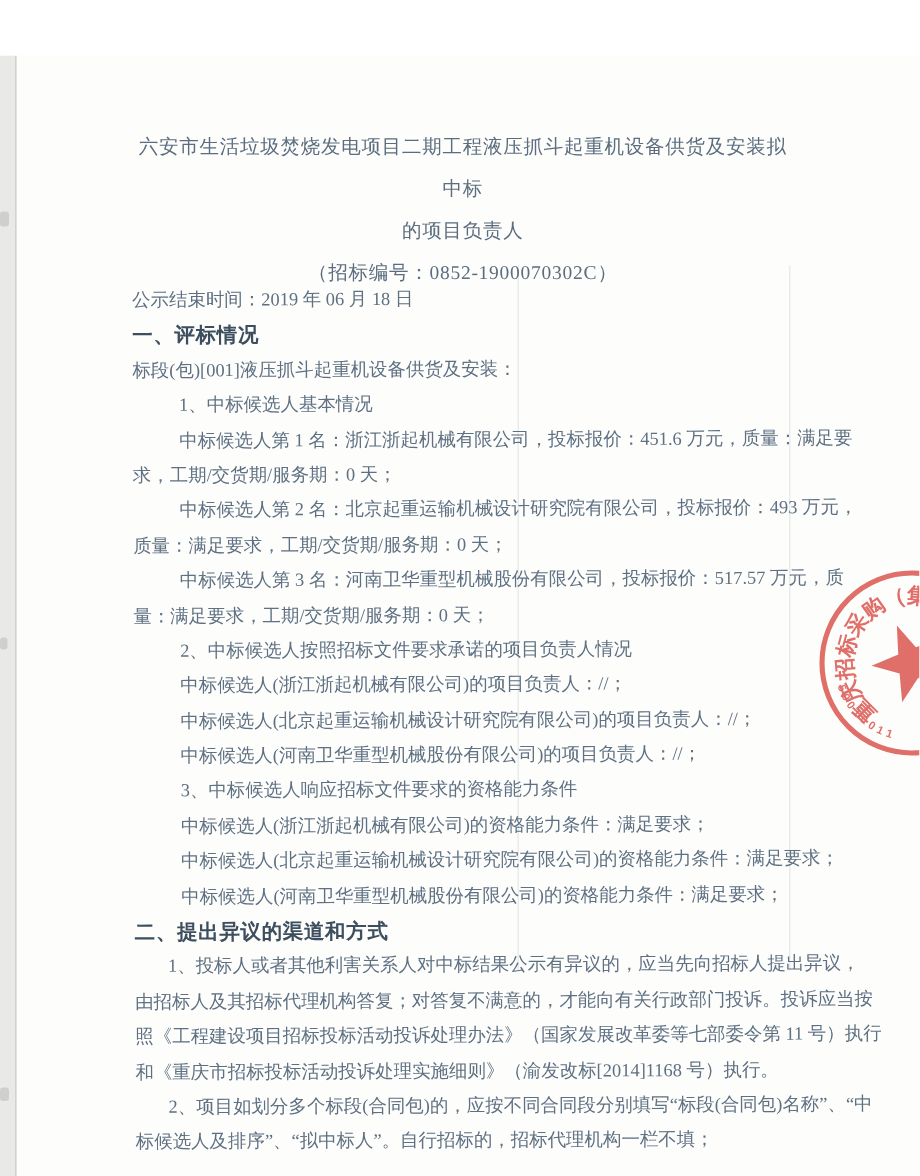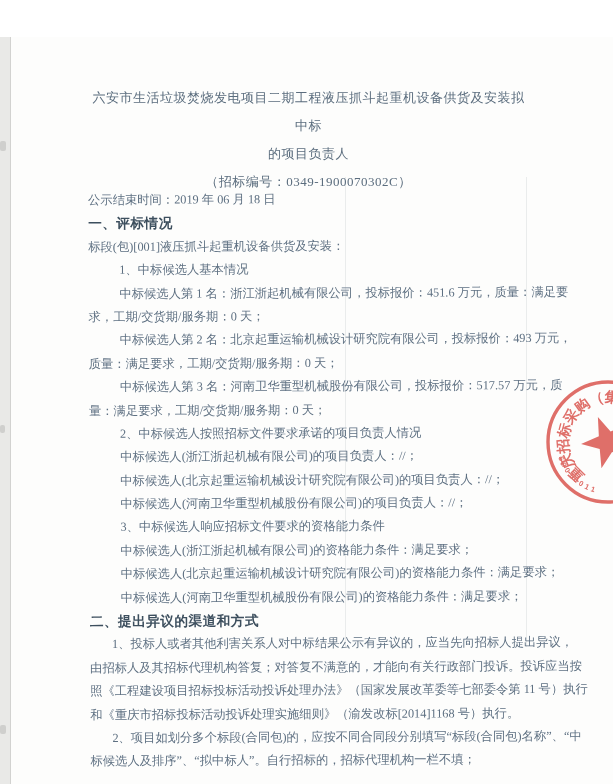--- a/index.html
+++ b/index.html
@@ -45,21 +45,21 @@
   <div class="smudge" style="left:0;top:104px;width:6px;height:10px;"></div>
   <div class="smudge" style="left:0;top:388px;width:5px;height:8px;"></div>
   <div class="smudge" style="left:0;top:688px;width:6px;height:9px;"></div>
   <div class="smudge" style="left:0;top:762px;width:7px;height:6px;"></div>
   <div class="streak" style="left:345px;top:140px;height:470px;"></div>
   <div class="streak" style="left:526px;top:140px;height:470px;"></div>
 
   <div class="title-block">
     <div>六安市生活垃圾焚烧发电项目二期工程液压抓斗起重机设备供货及安装拟中标</div>
     <div>的项目负责人</div>
-    <div>（招标编号：0349-1900070302C）</div>
+    <div>（招标编号：0852-1900070302C）</div>
   </div>
 
   <div class="body-block">
     <div class="ln">公示结束时间：2019 年 06 月 18 日</div>
     <div class="ln h2">一、评标情况</div>
     <div class="ln">标段(包)[001]液压抓斗起重机设备供货及安装：</div>
     <div class="ln ind1">1、中标候选人基本情况</div>
     <div class="ln ind1">中标候选人第 1 名：浙江浙起机械有限公司，投标报价：451.6 万元，质量：满足要</div>
     <div class="ln">求，工期/交货期/服务期：0 天；</div>
     <div class="ln ind1">中标候选人第 2 名：北京起重运输机械设计研究院有限公司，投标报价：493 万元，</div>

